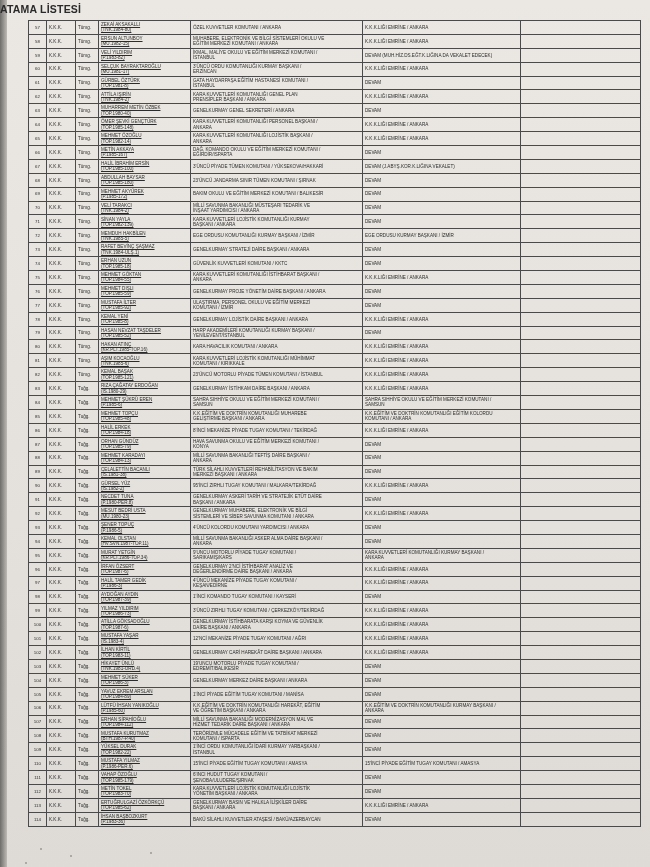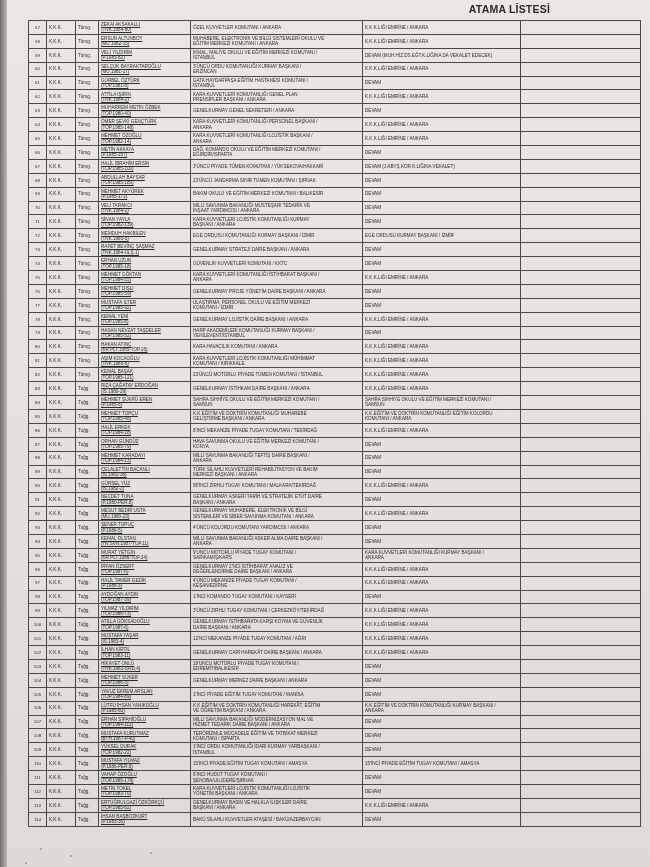--- a/index.html
+++ b/index.html
@@ -12,21 +12,21 @@
   .edge-shadow {
     position:absolute; left:0; top:0; width:7px; height:867px;
     background:linear-gradient(to right,#6f6d6a,#bdbab5);
   }
   .paper {
     position:absolute; left:7px; top:0; width:643px; height:867px;
     background:linear-gradient(180deg,#ebe8e3 0%,#e4e1dc 60%,#dedbd6 100%);
   }
   .title {
     position:absolute; left:0; width:550px; top:3px;
-    text-align:right; font-weight:bold; font-size:10.5px; color:#2a2a2a;
+    text-align:left; font-weight:bold; font-size:10.5px; color:#2a2a2a;
     letter-spacing:0.2px;
   }
   table.list {
     position:absolute; left:28px; top:20px;
     width:612px;
     border-collapse:collapse;
     table-layout:fixed;
     color:#2c2c2c;
     font-size:4.6px;
     line-height:5.3px;

